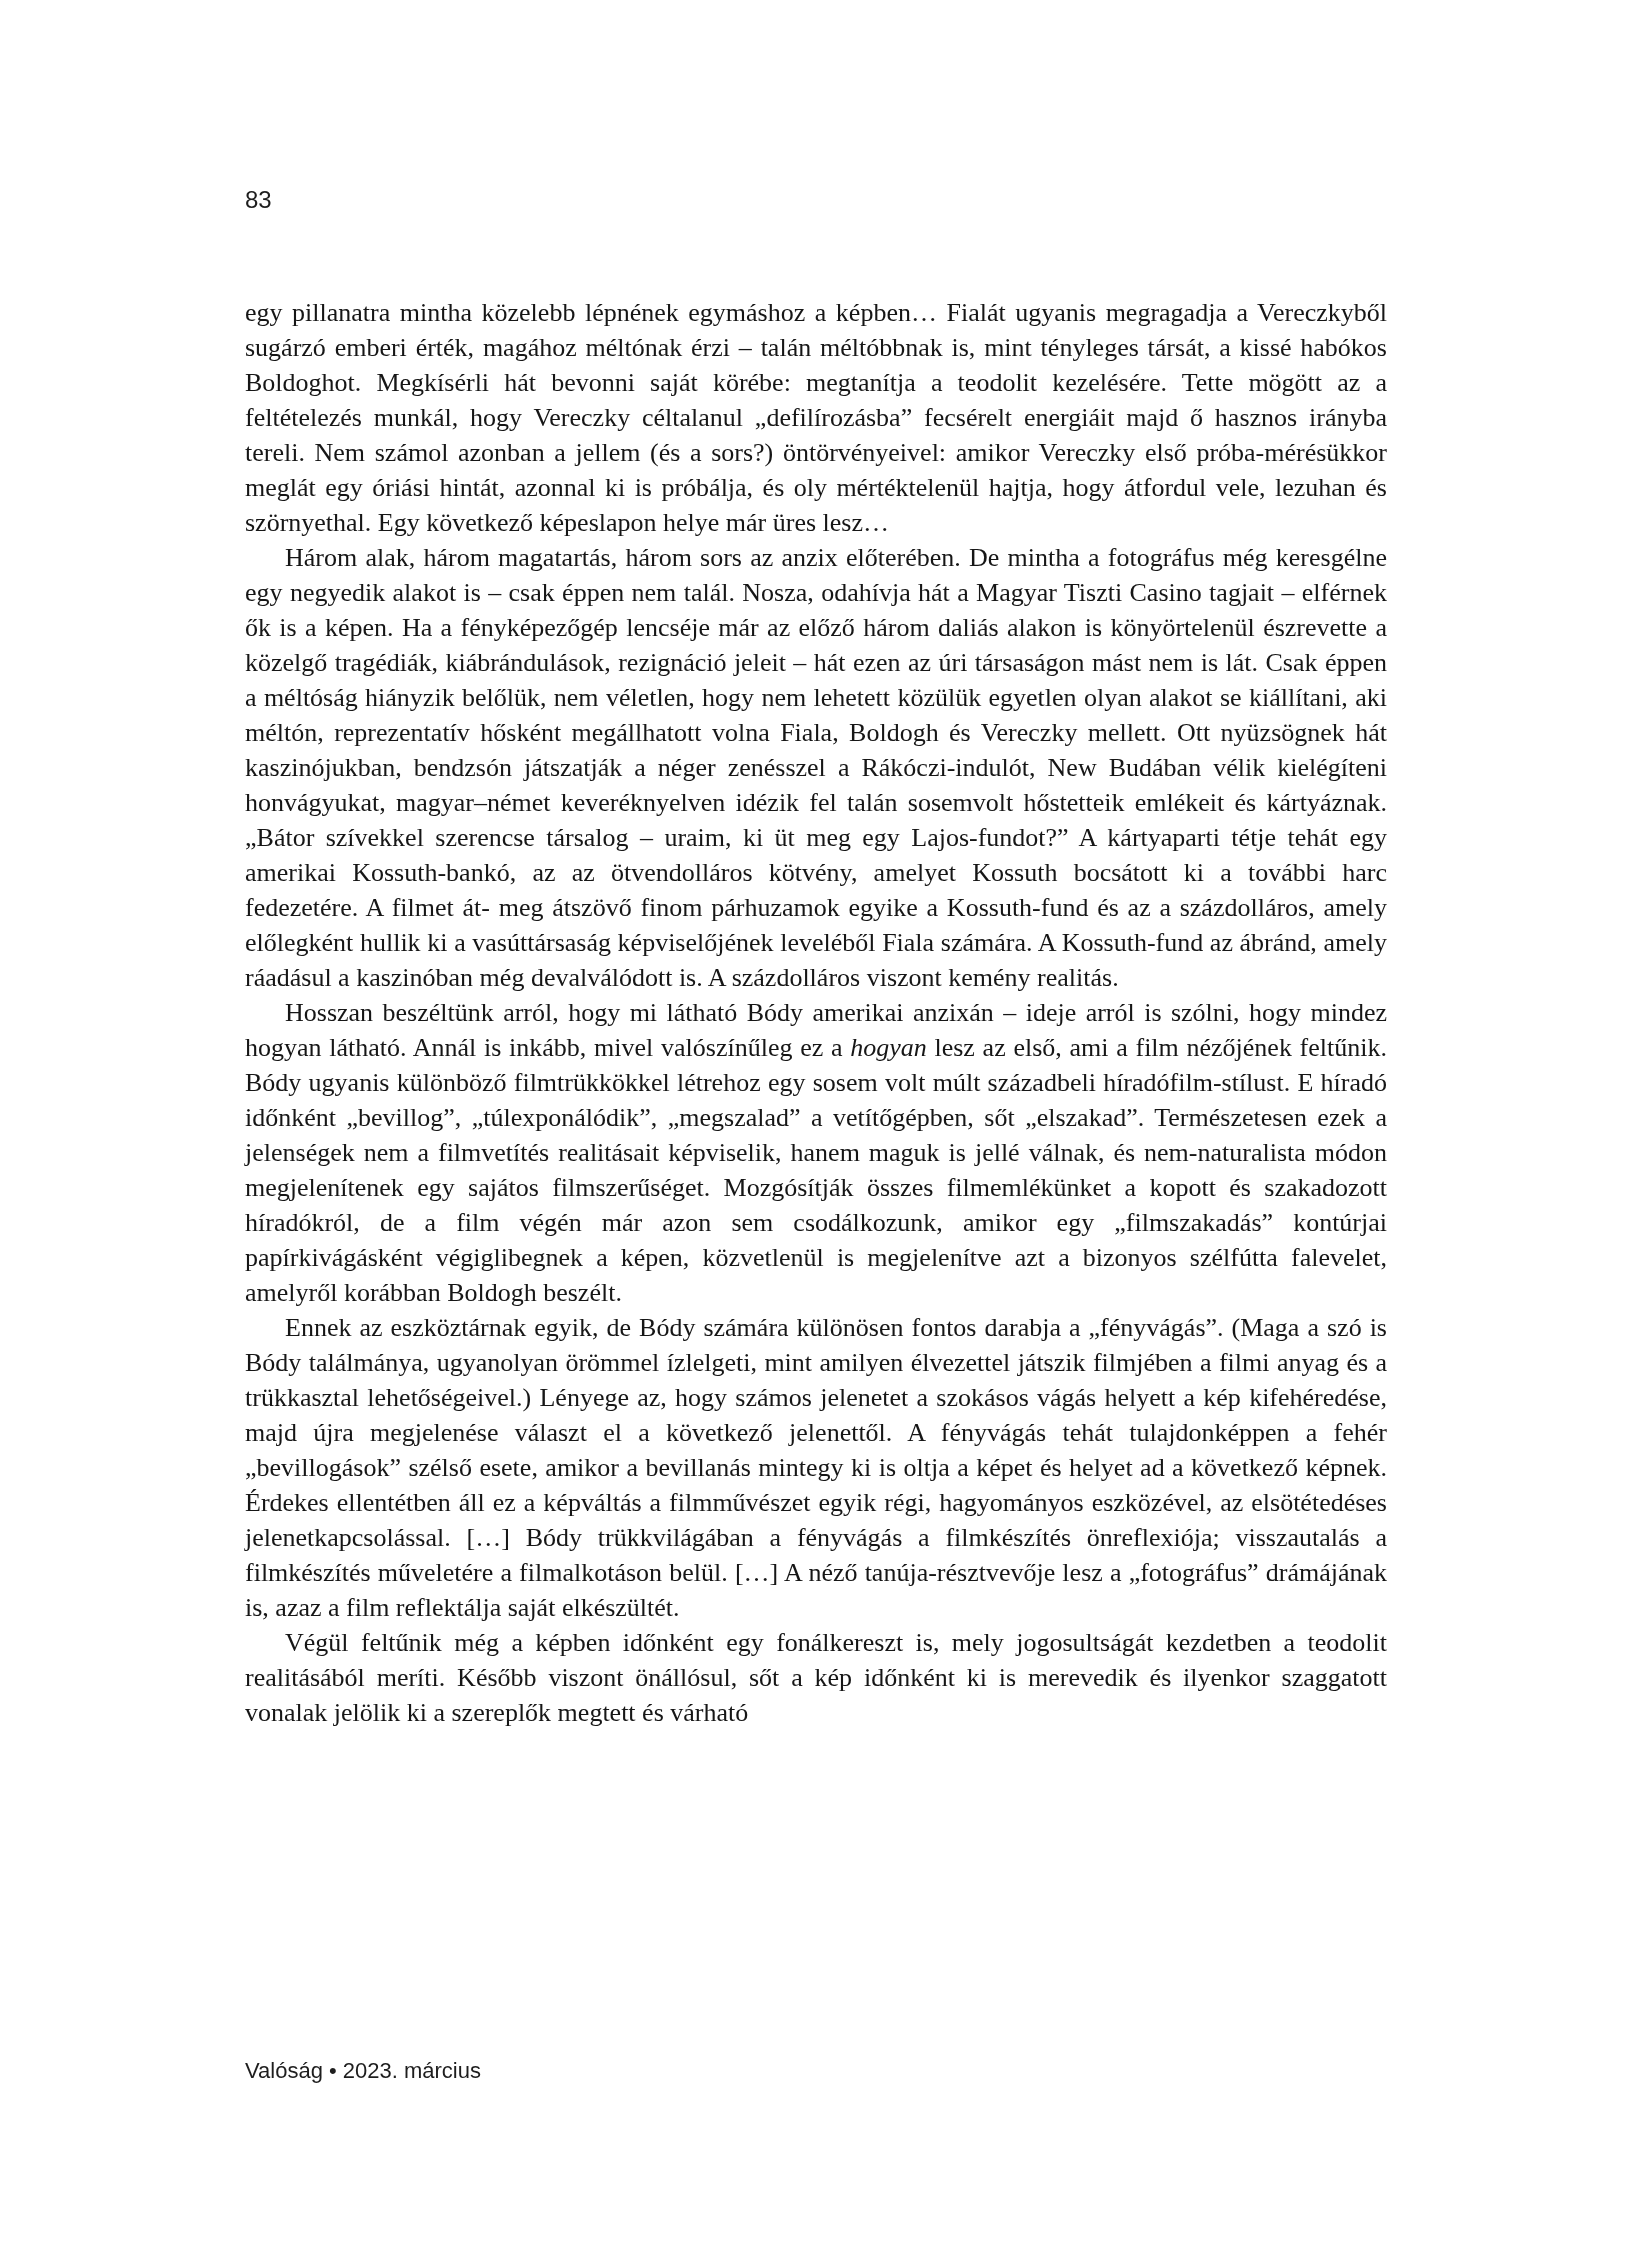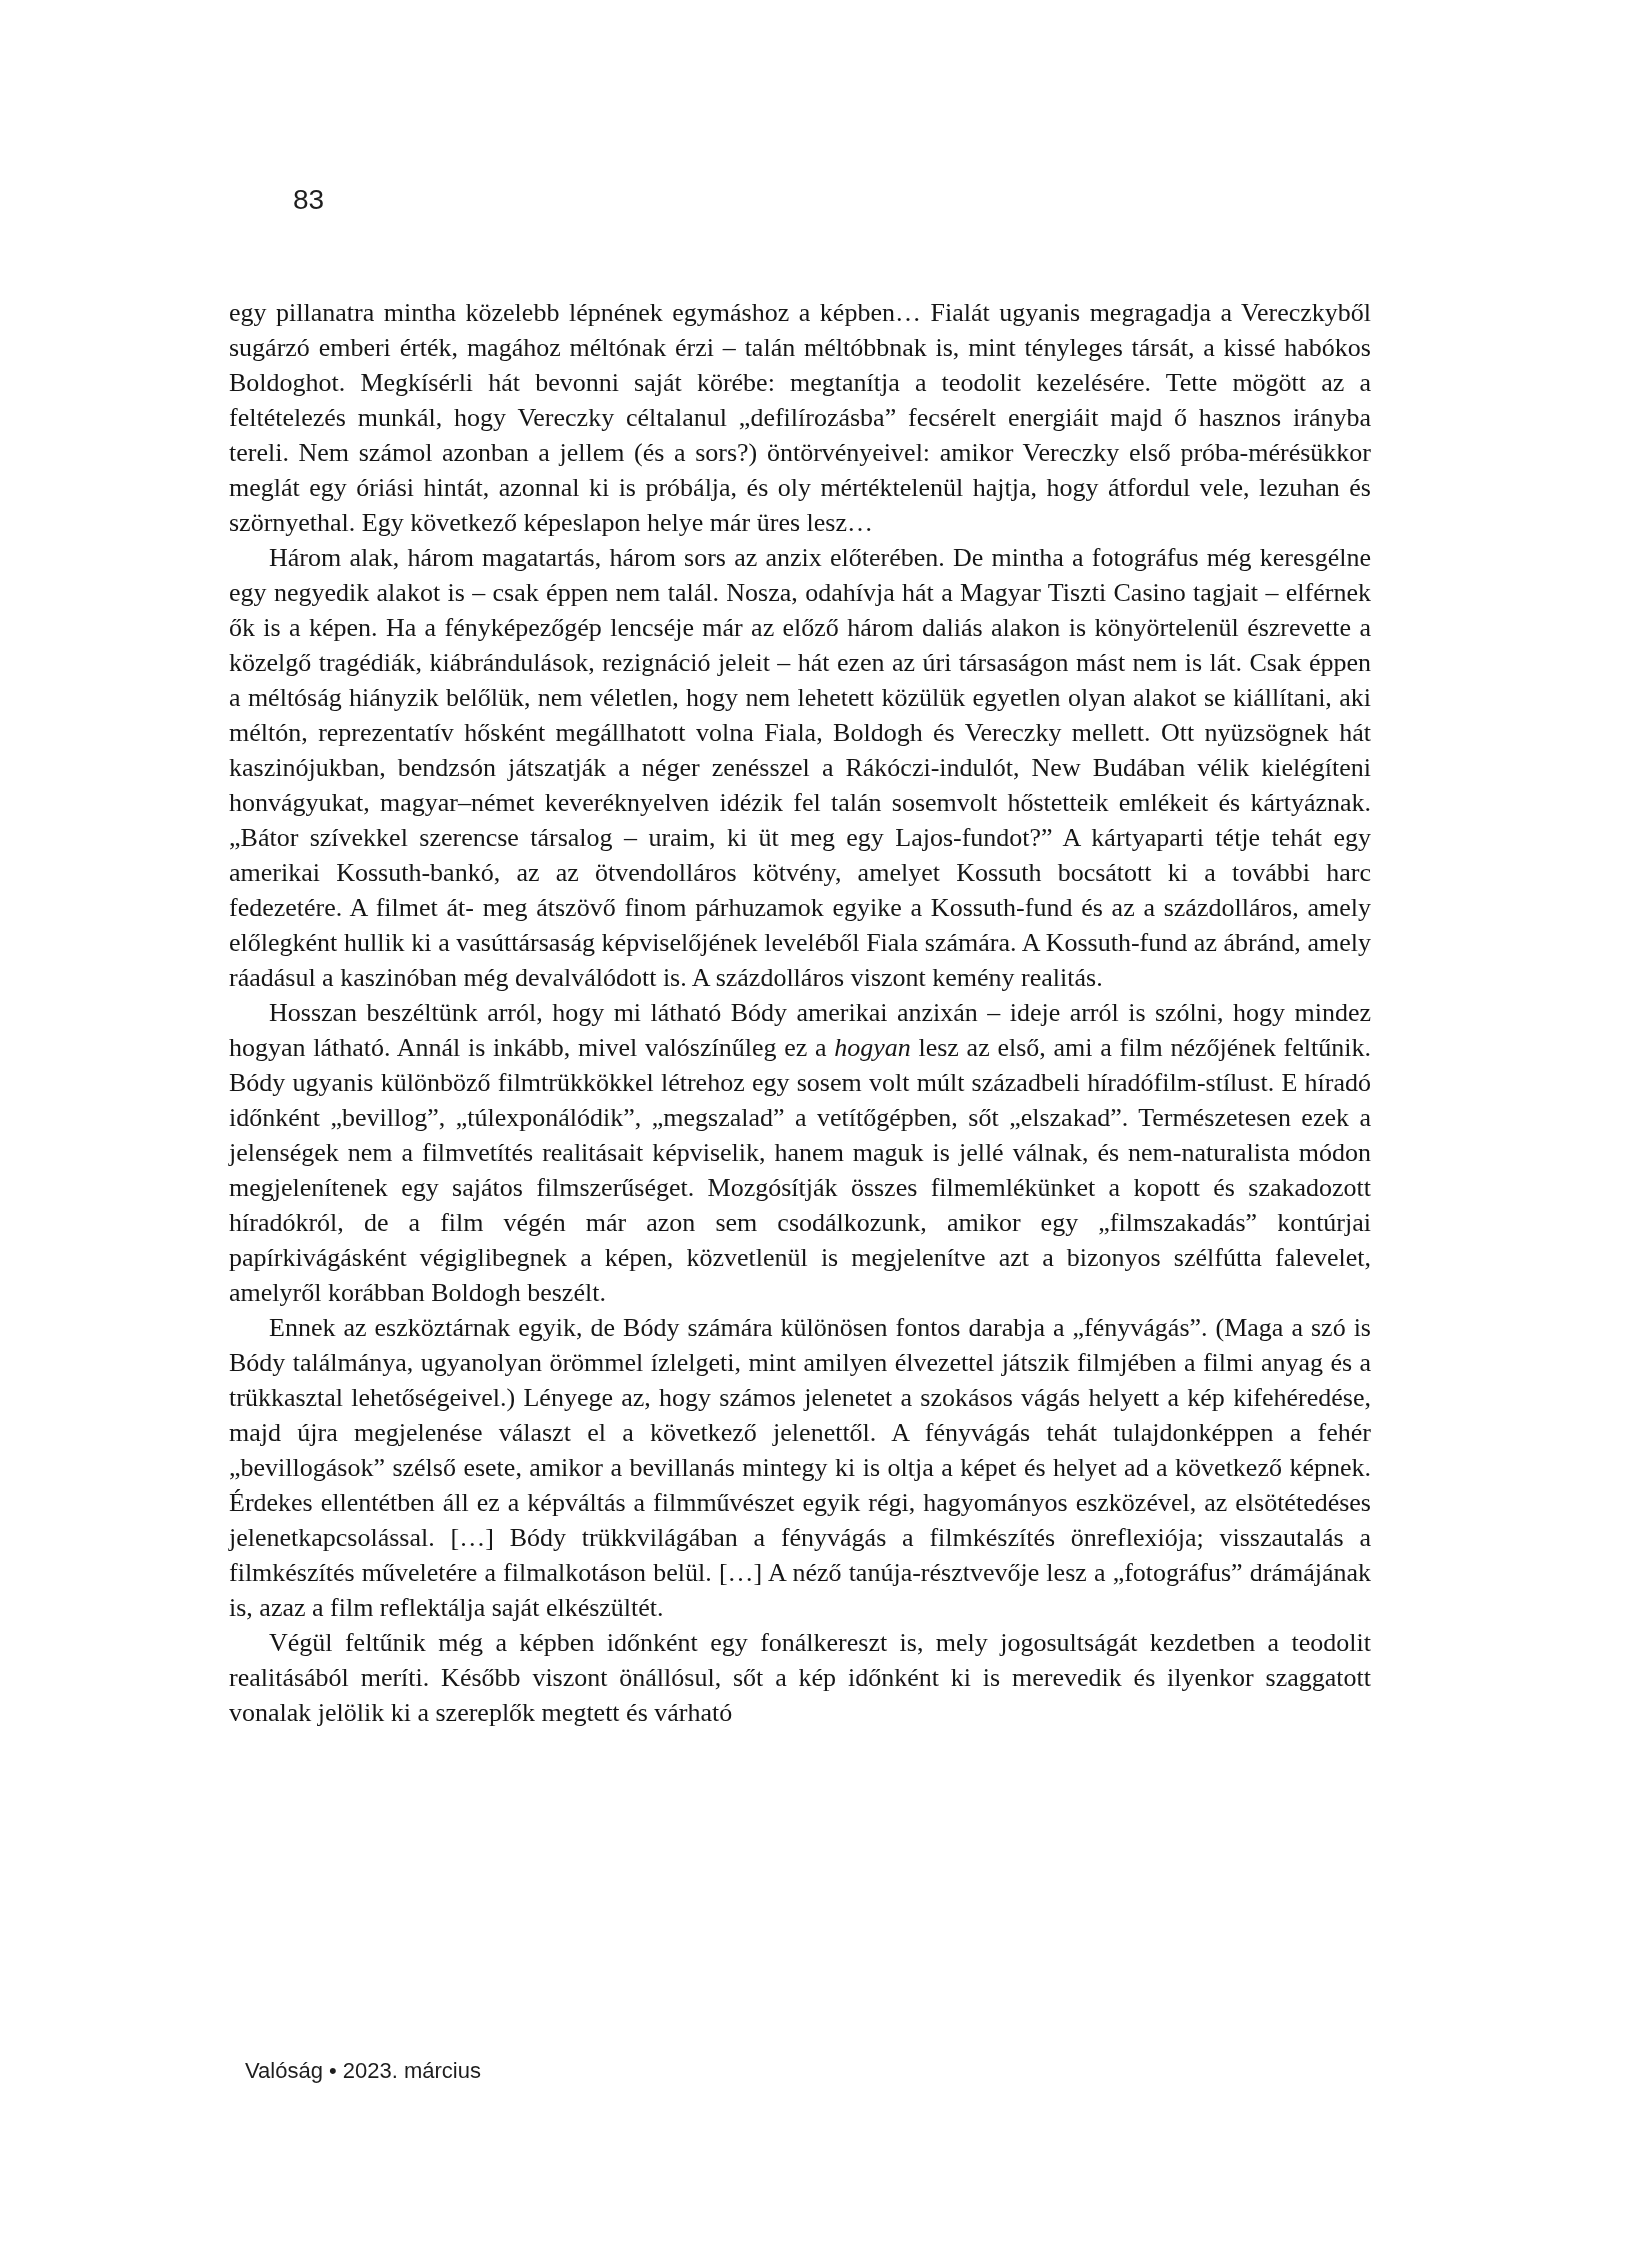--- a/index.html
+++ b/index.html
@@ -27,27 +27,26 @@
     font-family: "Liberation Sans", "DejaVu Sans", sans-serif;
     font-size: 24px;
     line-height: 26px;
     color: #1e1e1e;
     white-space: nowrap;
   }
   .rh-title {
     letter-spacing: 0.2px;
   }
   .rh-page {
-    font-size: 28px;
-    margin-left: 48px;
+    font-size: 24px;
   }
   .body-text {
     position: absolute;
     top: 295px;
-    left: 229px;
+    left: 245px;
     width: 1142px;
     font-size: 26px;
     line-height: 35px;
     text-align: justify;
     text-justify: inter-word;
     hyphens: none;
     color: #161616;
   }
   .body-text p.para {
     margin: 0;

